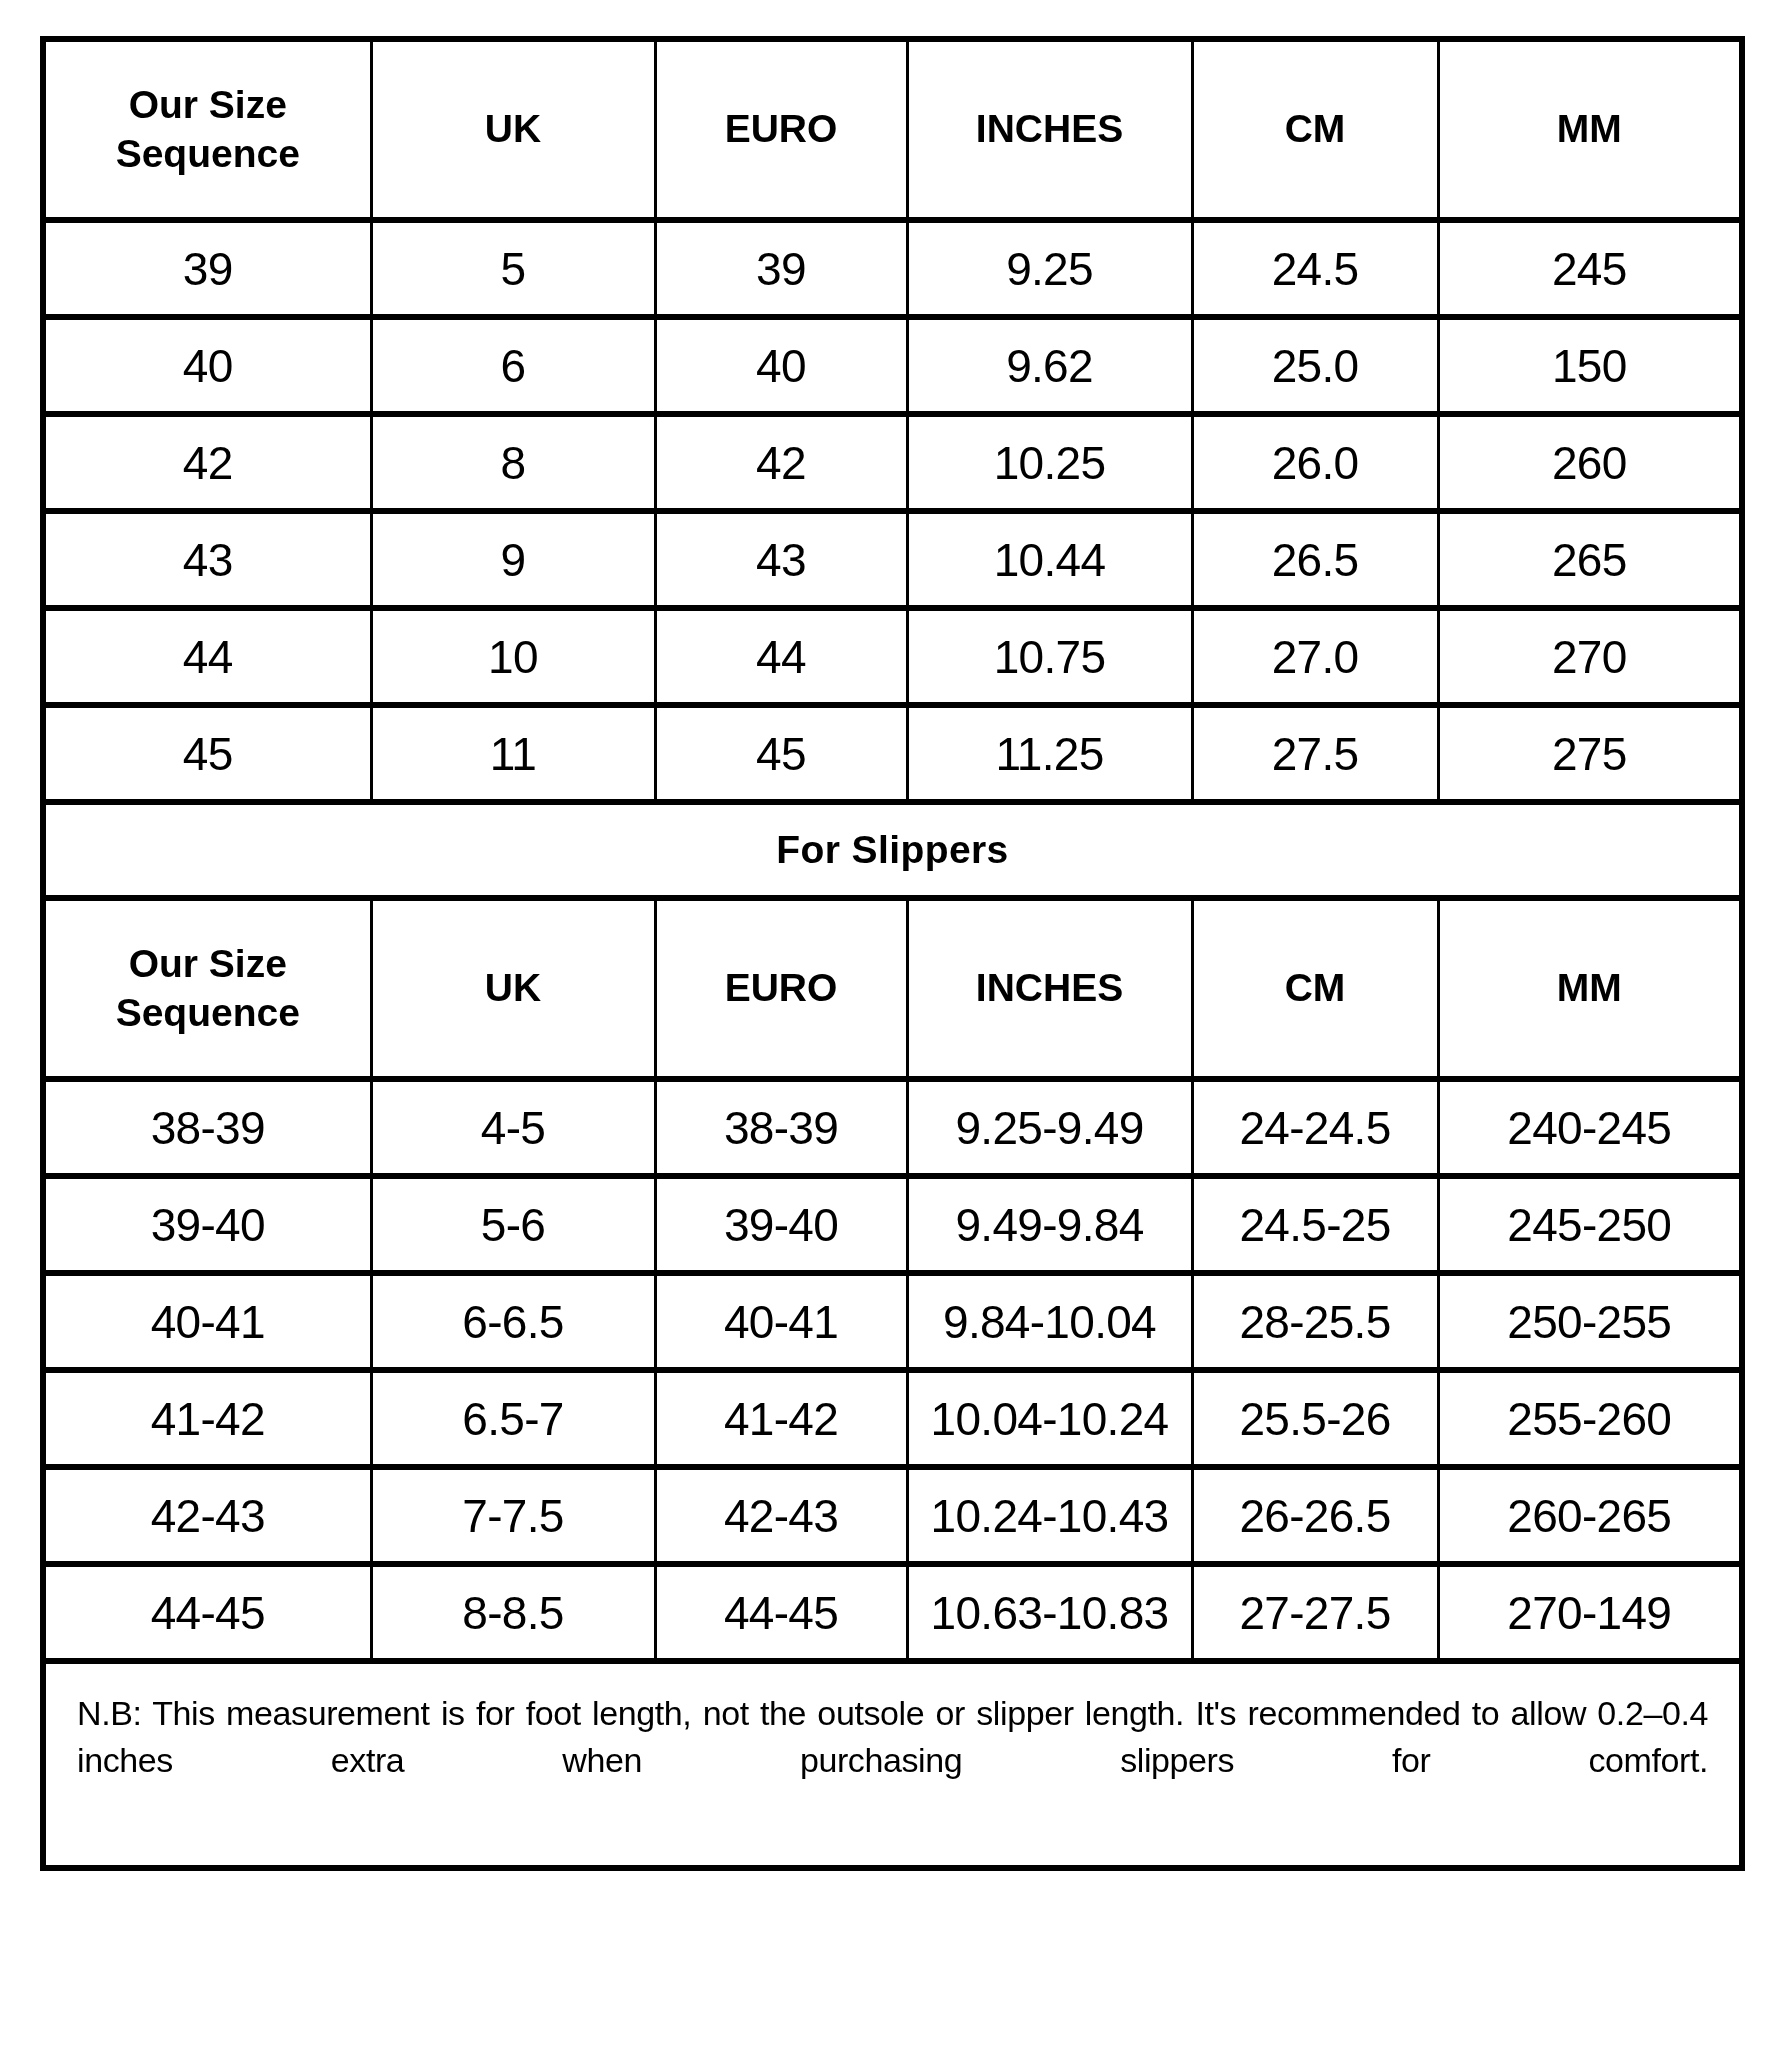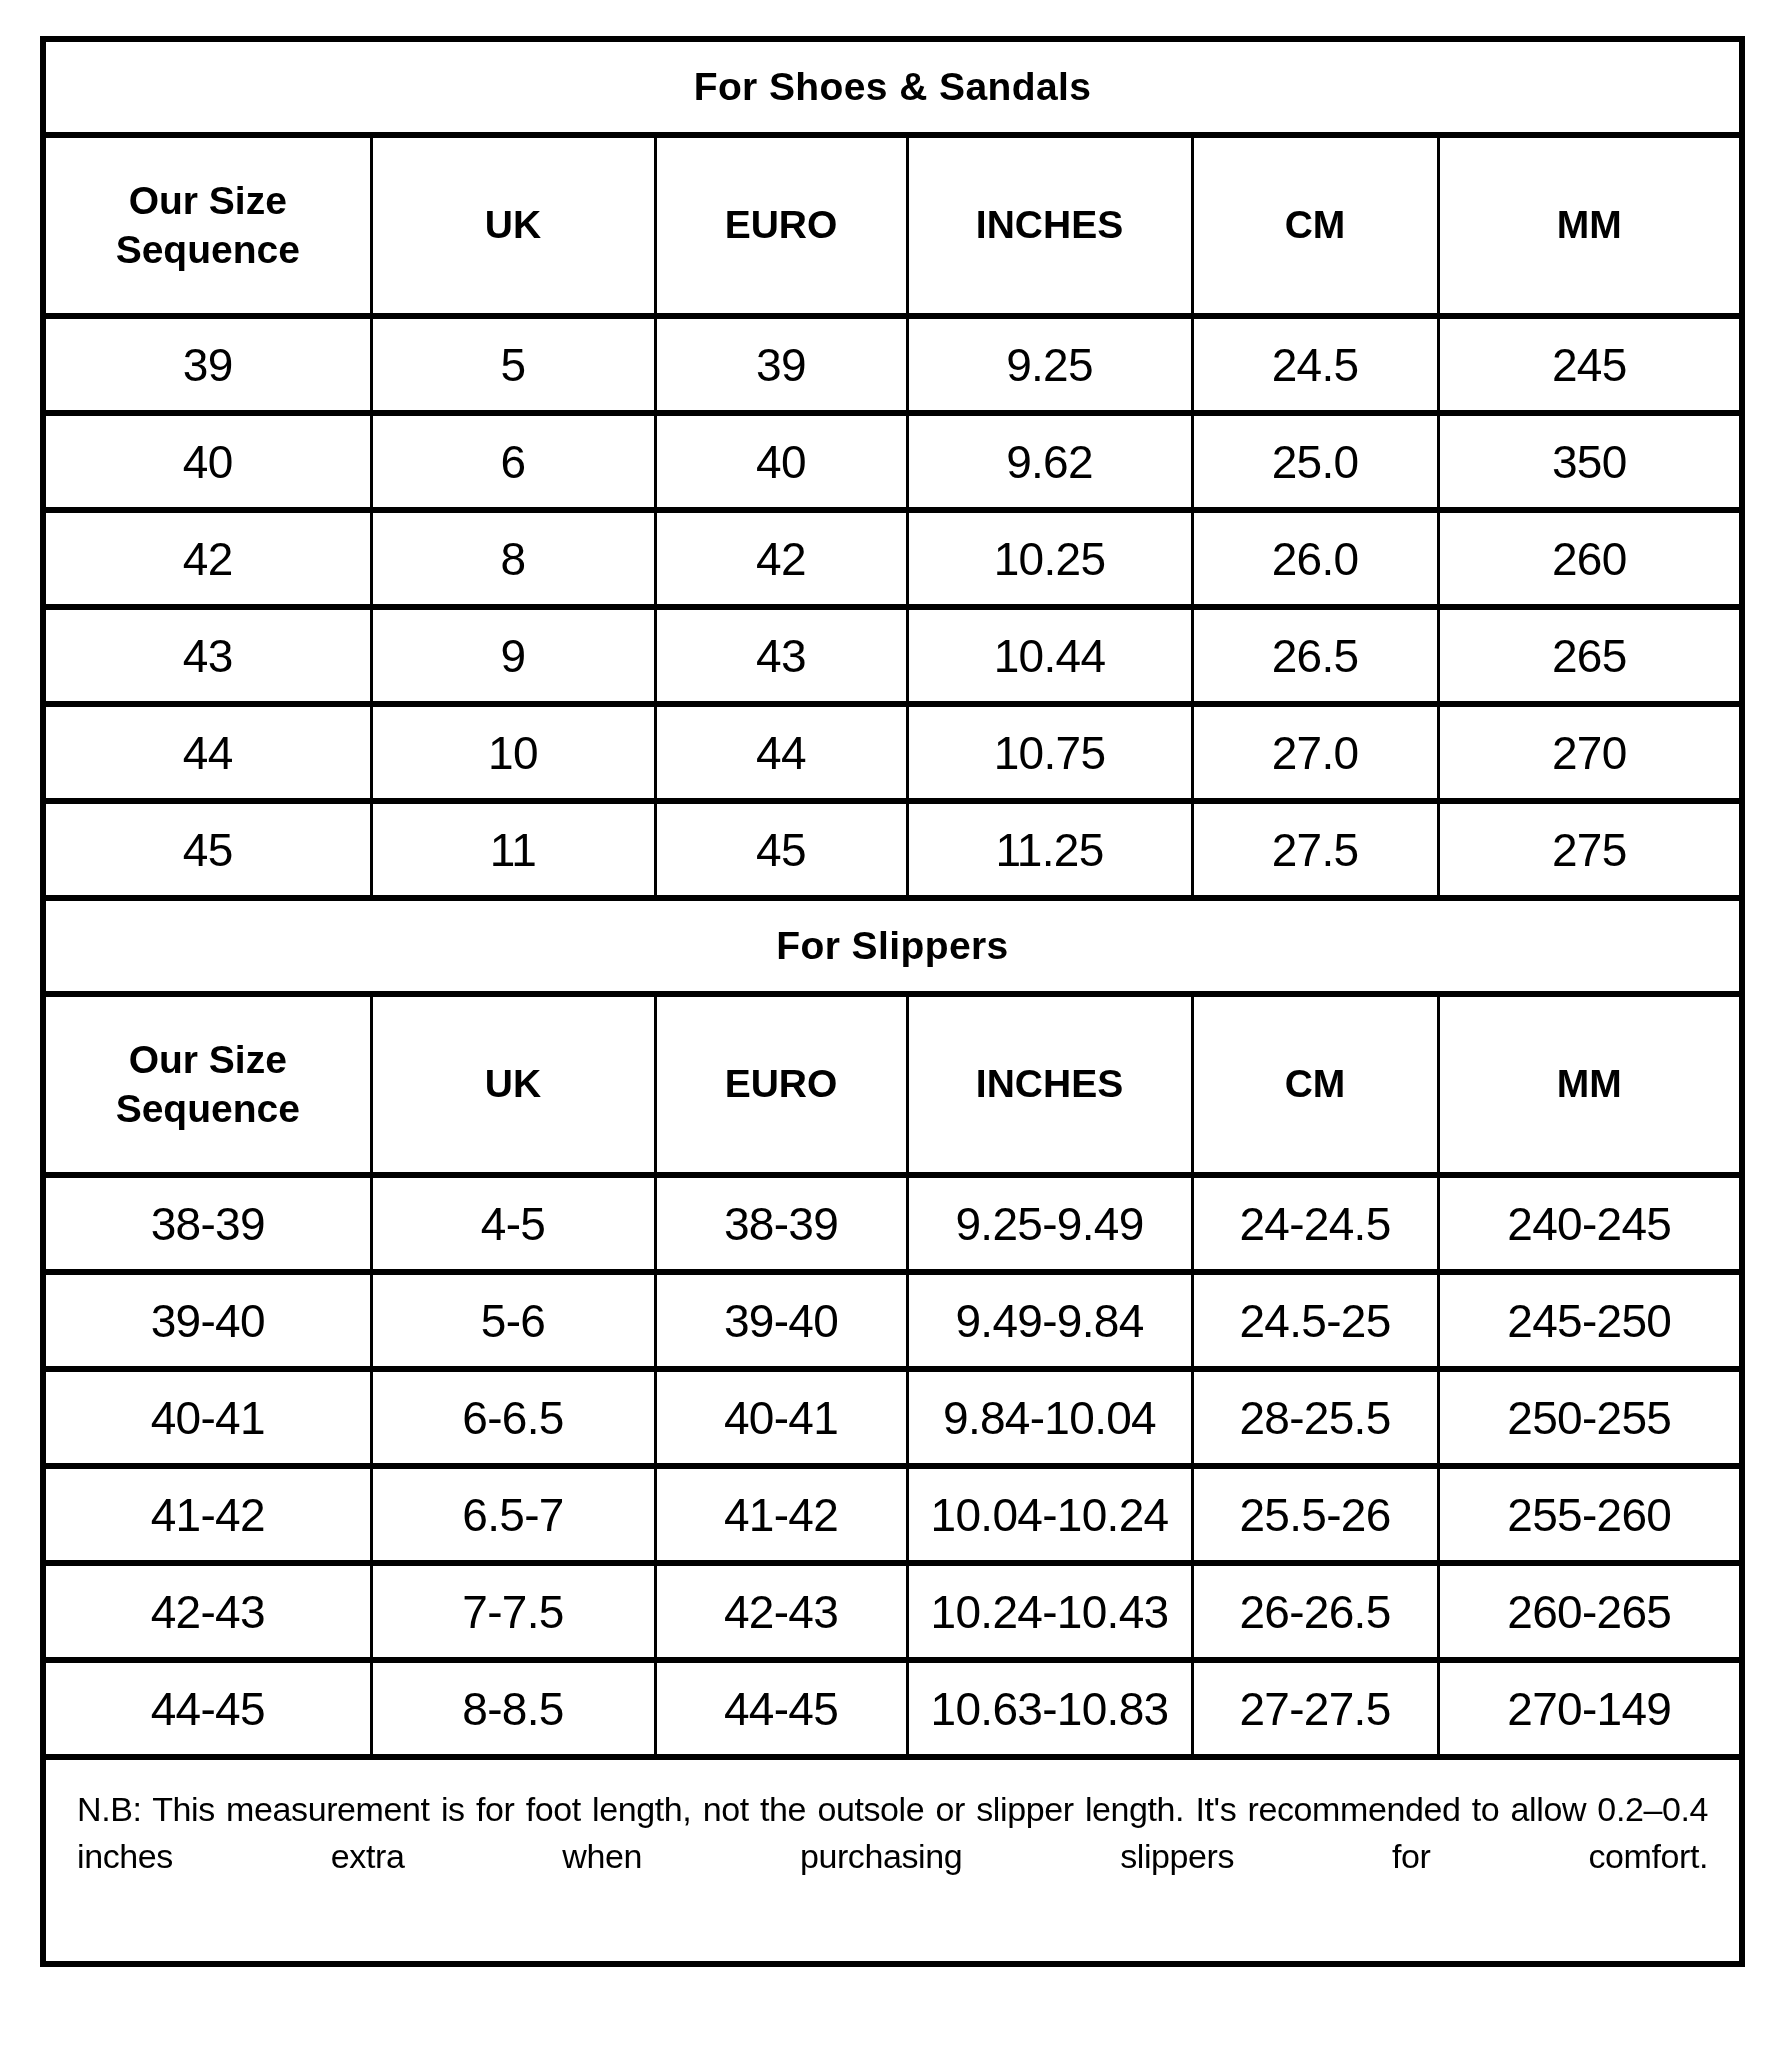--- a/index.html
+++ b/index.html
@@ -79,23 +79,20 @@
   <colgroup>
     <col class="c1">
       <col class="c2">
       <col class="c3">
       <col class="c4">
       <col class="c5">
       <col class="c6">
   </colgroup>
 
   <tbody>
-      <tr class="title-row">
-    <td colspan="6">For Shoes &amp; Sandals</td>
-  </tr>
   <tr class="header-row">
     <th>Our Size Sequence</th>
     <th>UK</th>
     <th>EURO</th>
     <th>INCHES</th>
     <th>CM</th>
     <th>MM</th>
   </tr>
   <tr class="data-row">
     <td>39</td>
@@ -104,21 +101,21 @@
     <td>9.25</td>
     <td>24.5</td>
     <td>245</td>
   </tr>
   <tr class="data-row">
     <td>40</td>
     <td>6</td>
     <td>40</td>
     <td>9.62</td>
     <td>25.0</td>
-    <td>350</td>
+    <td>150</td>
   </tr>
   <tr class="data-row">
     <td>42</td>
     <td>8</td>
     <td>42</td>
     <td>10.25</td>
     <td>26.0</td>
     <td>260</td>
   </tr>
   <tr class="data-row">

